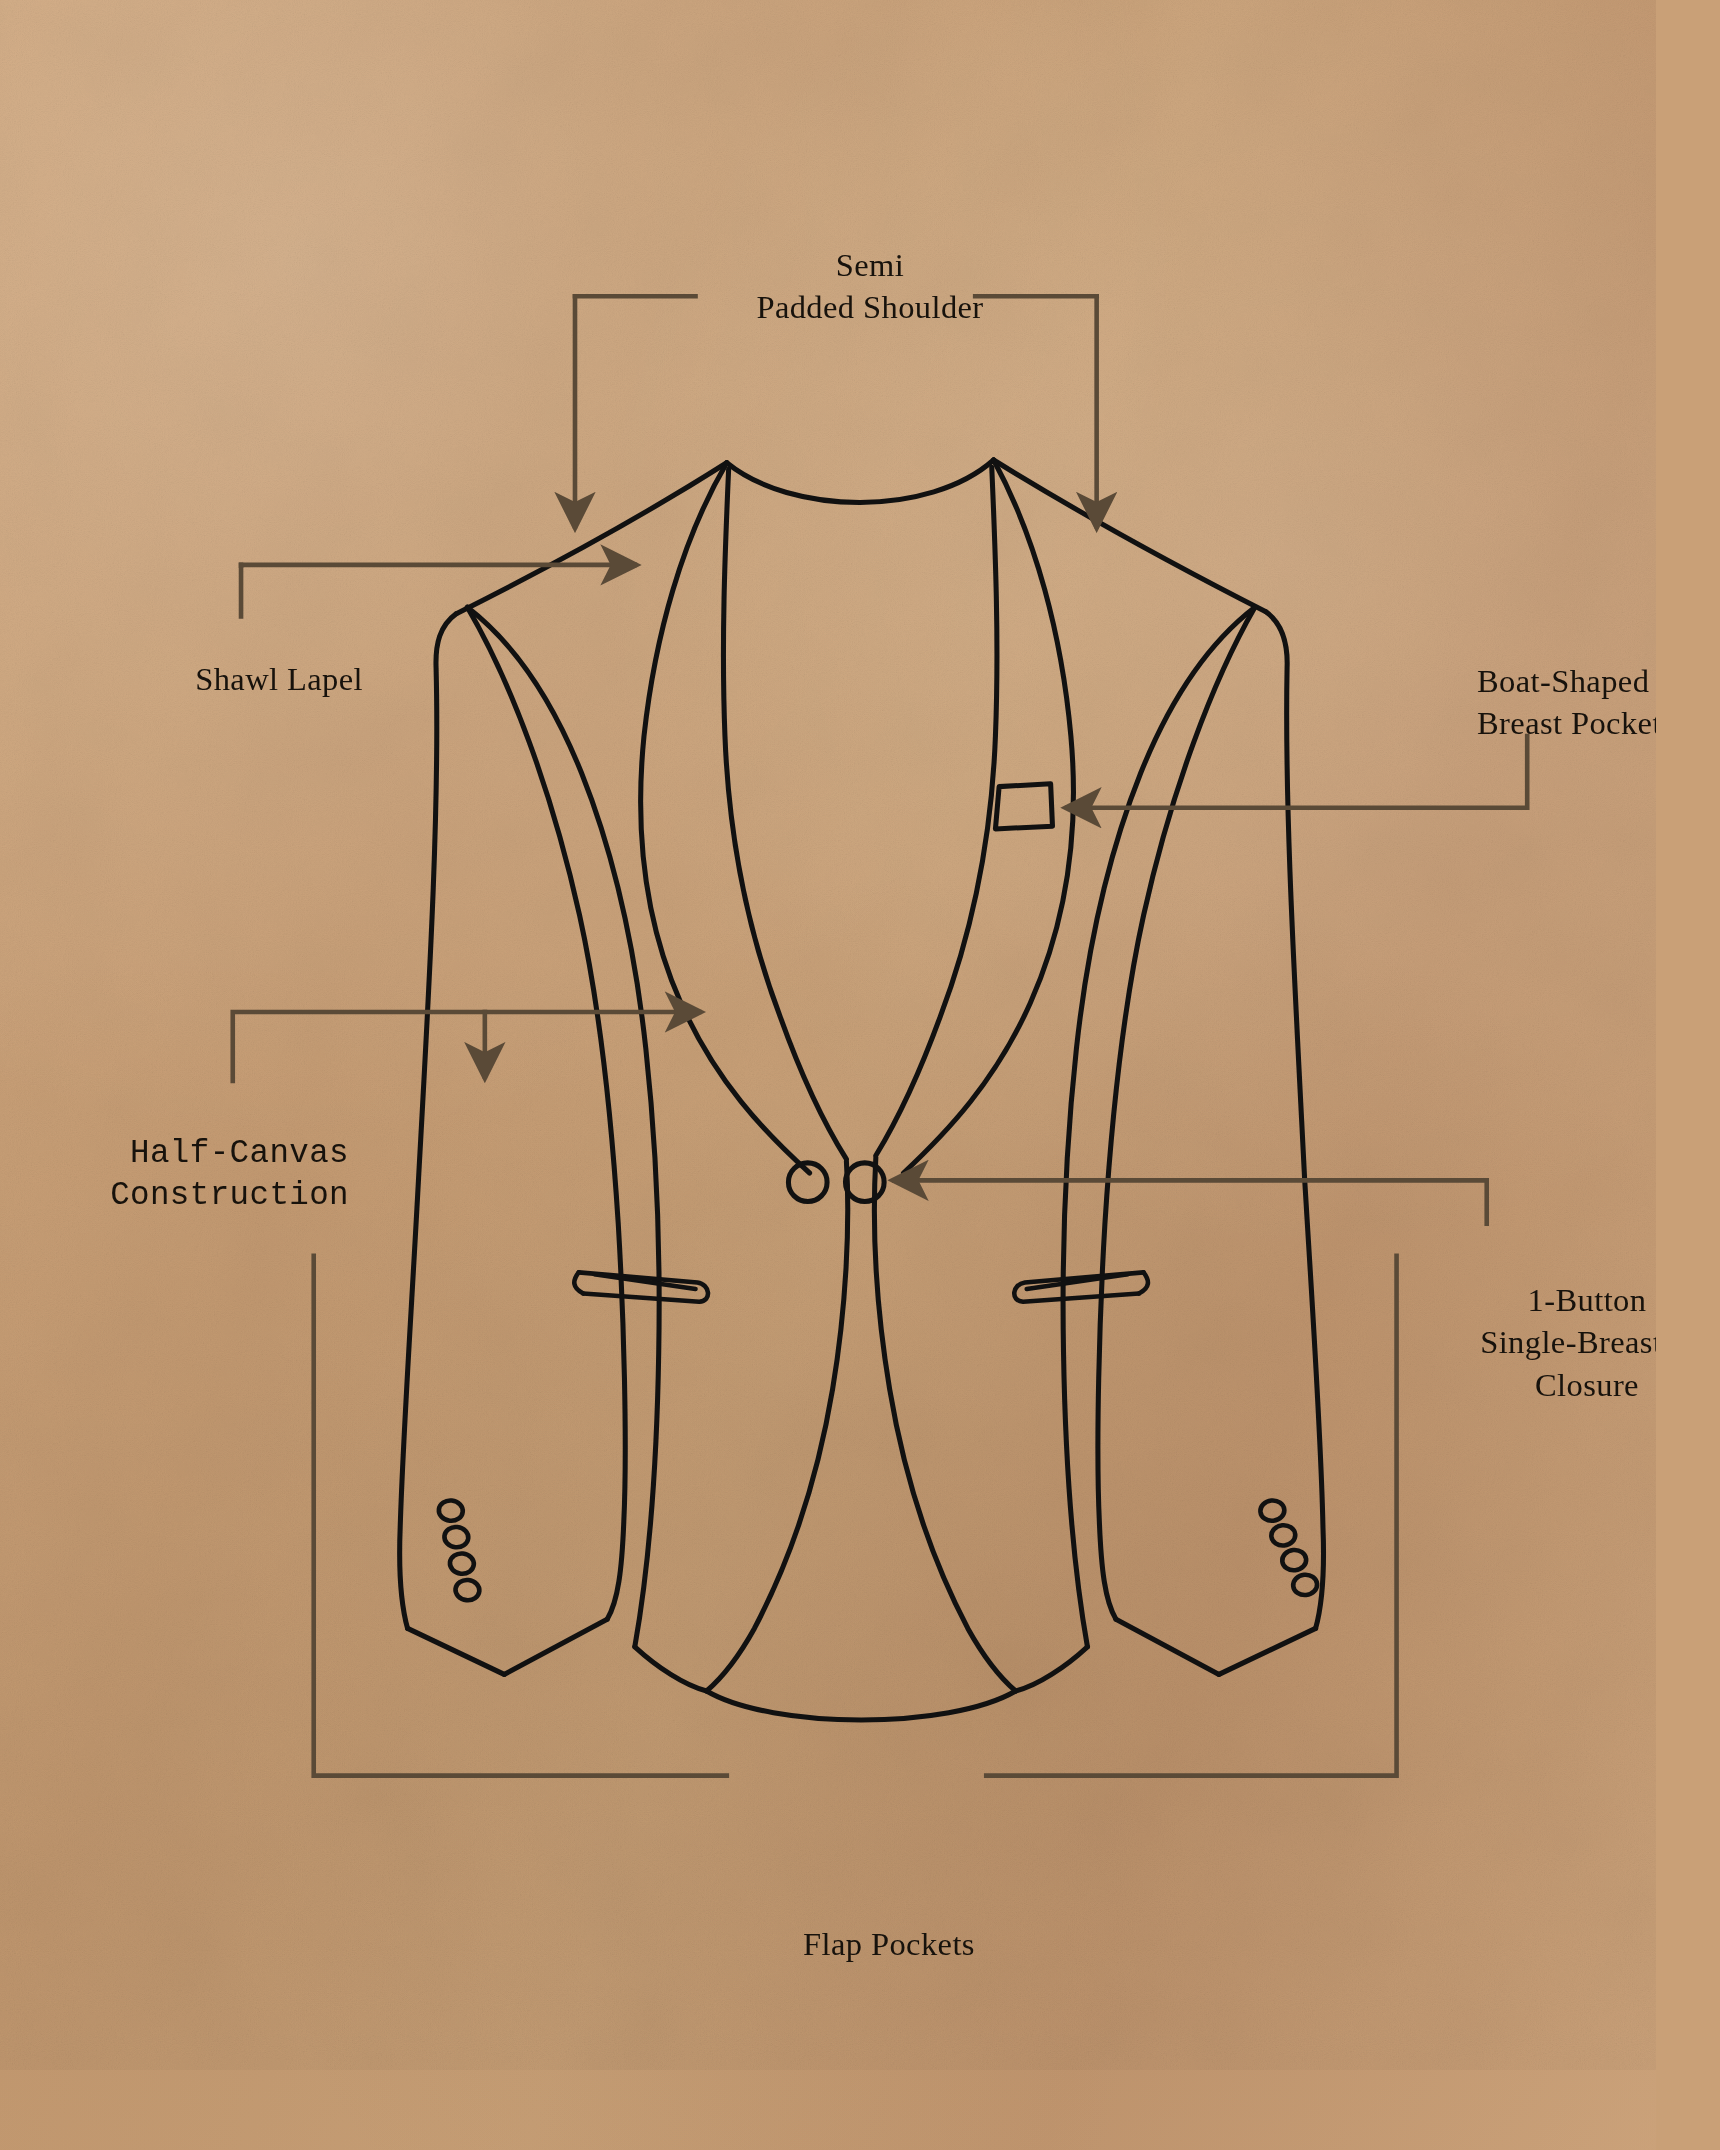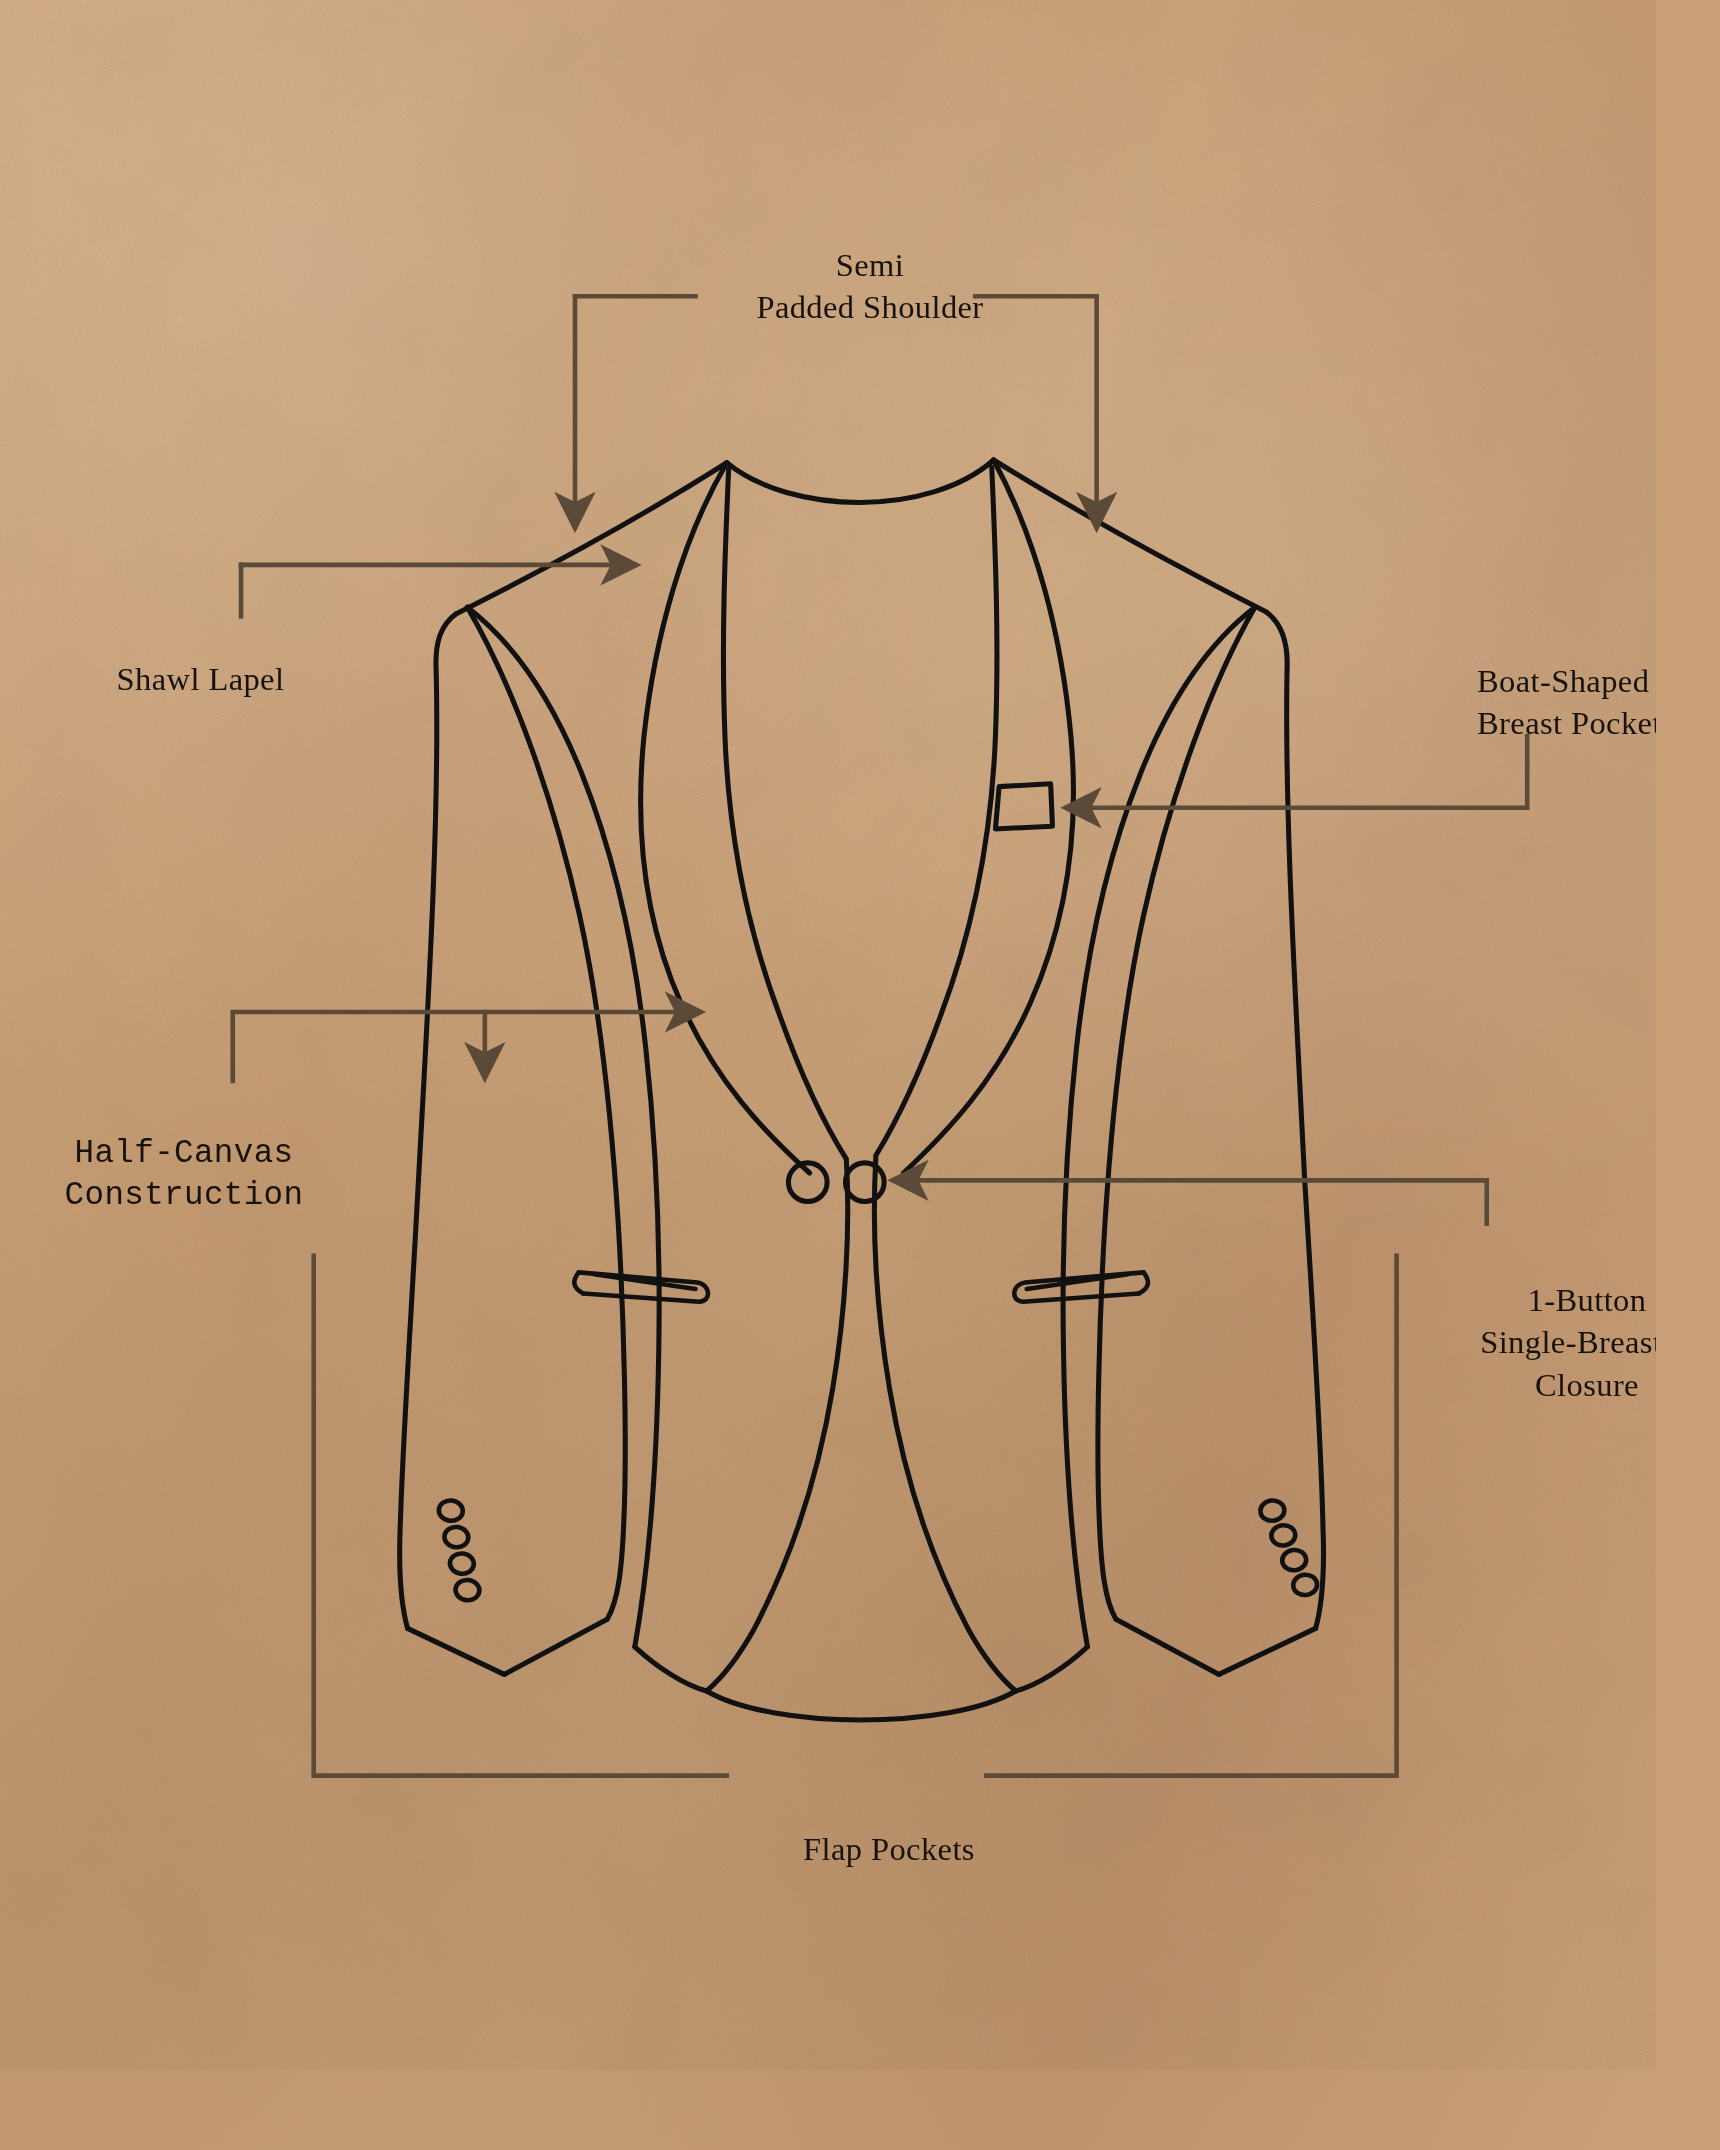--- a/index.html
+++ b/index.html
@@ -36,21 +36,21 @@
     position: absolute;
     color: #17120c;
     font-family: "Liberation Serif", "DejaVu Serif", serif;
     font-size: 32.5px;
     line-height: 1.30;
     letter-spacing: 0.4px;
     white-space: pre;
     text-align: center;
     user-select: none;
   }
-  .label.lbl-left  { }
+  .label.lbl-left  { text-align: right; }
   .label.lbl-right { text-align: left; }
 </style>
 </head>
 <body>
 
 <div id="page">
 
   <svg id="grain" viewBox="0 0 1800 2250" preserveAspectRatio="none">
     <defs>
       <filter id="fGrain" x="0" y="0" width="100%" height="100%">
@@ -211,16 +211,16 @@
   <div class="label lbl-right" style="left:1477px; top:660px; width:249px;">Boat-Shaped
 Breast Pocket</div>
 
   <div class="label lbl-left" style="left:19px; top:1133px; width:330px;font-family:Liberation Mono, monospace;">Half-Canvas
 Construction</div>
 
   <div class="label" style="left:1453px; top:1279px; width:268px;">1-Button
 Single-Breasted
 Closure</div>
 
-  <div class="label" style="left:717px; top:1828px; width:344px;">Flap Pockets</div>
+  <div class="label" style="left:717px; top:1923px; width:344px;">Flap Pockets</div>
 
 </div>
 
 
 </body></html>

